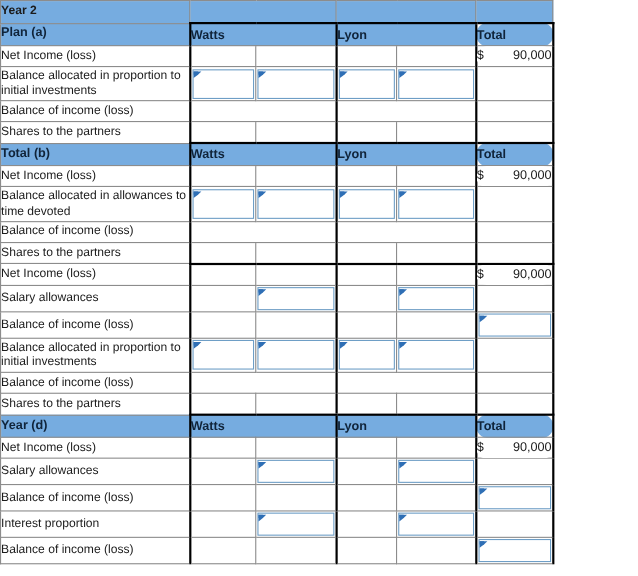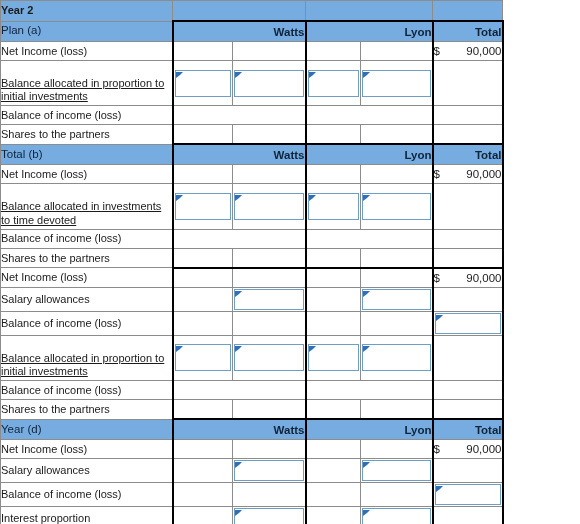--- a/index.html
+++ b/index.html
@@ -38,44 +38,44 @@
   .c-tot{width:70px;}
 
   
   td.label{
     padding:2px 4px 2px 5px;
     line-height:1.18;
     text-align:left;
     font-size:11px;
     border-right:1px solid #8c8c8c;
   }
-  td.label.two{line-height:1.2;padding-top:16px;padding-bottom:2px;text-decoration:underline;}
+  td.label.two{line-height:1.2;padding-top:2px;padding-bottom:2px;}
 
   
   tr.hdr td{
     background:#76ace0;
     font-weight:bold;
     font-size:11.5px;
     color:#10243a;
     height:19px;
   }
-  tr.hdr td.label{font-weight:normal;margin-top:24px;}
-  tr.hdr td.center{text-align:right;}
+  tr.hdr td.label{font-weight:bold;margin-top:24px;}
+  tr.hdr td.center{text-align:left;}
   tr.year td{
     background:#76ace0;
     font-weight:bold;
     height:19px;
     border-top:1px solid #8c8c8c;
     border-bottom:1px solid #8c8c8c;
   }
   tr.year td.blank{border-left:1px solid #8c8c8c;border-right:1px solid #8c8c8c;}
 
   
   .sep-l{border-left:2px solid #000000 !important;}
-  .sep-r{border-right:2px solid #000000 !important;}
+  .sep-r{border-right:2px solid #000000 !important;border-radius:10px;}
   .top-thick{border-top:2px solid #000000 !important;}
   .bot-thick{border-bottom:2px solid #000000 !important;}
 
   
   td.money{
     position:relative;
     padding:0 4px 0 5px;
     font-size:11.5px;
     text-align:right;
     white-space:nowrap;
@@ -197,21 +197,21 @@
         </tr>
         <tr>
           <td class="label">Net Income (loss)</td>
           <td class="sep-l"></td>
           <td></td>
           <td class="sep-l"></td>
           <td></td>
           <td class="sep-l sep-r money"><span class="cur">$</span><span>90,000</span></td>
         </tr>
         <tr>
-          <td class="label two">Balance allocated in investments to time devoted</td>
+          <td class="label two">Balance allocated in allowances to time devoted</td>
           <td class="sep-l hasbox tall">
             <span class="boxwrap">
               <input type="text" class="cellbox" style="">
               <span class="flag"></span>
             </span>
           </td>
           <td class="hasbox tall">
             <span class="boxwrap">
               <input type="text" class="cellbox" style="">
               <span class="flag"></span>

